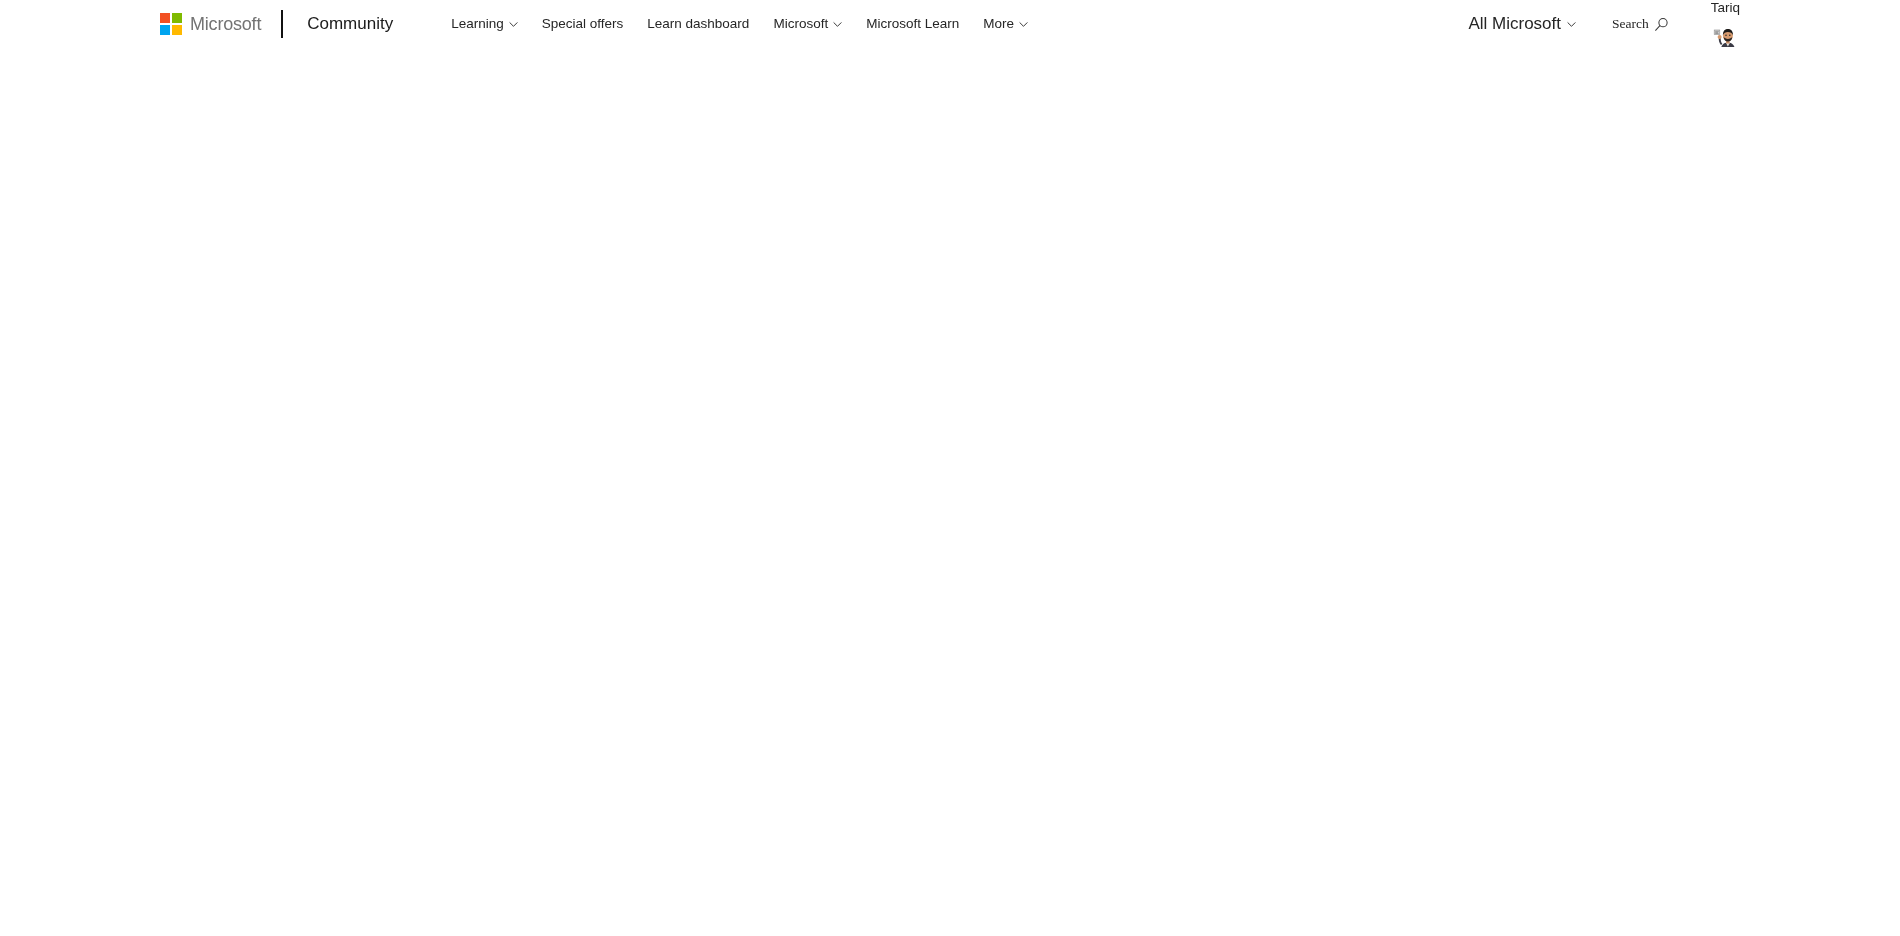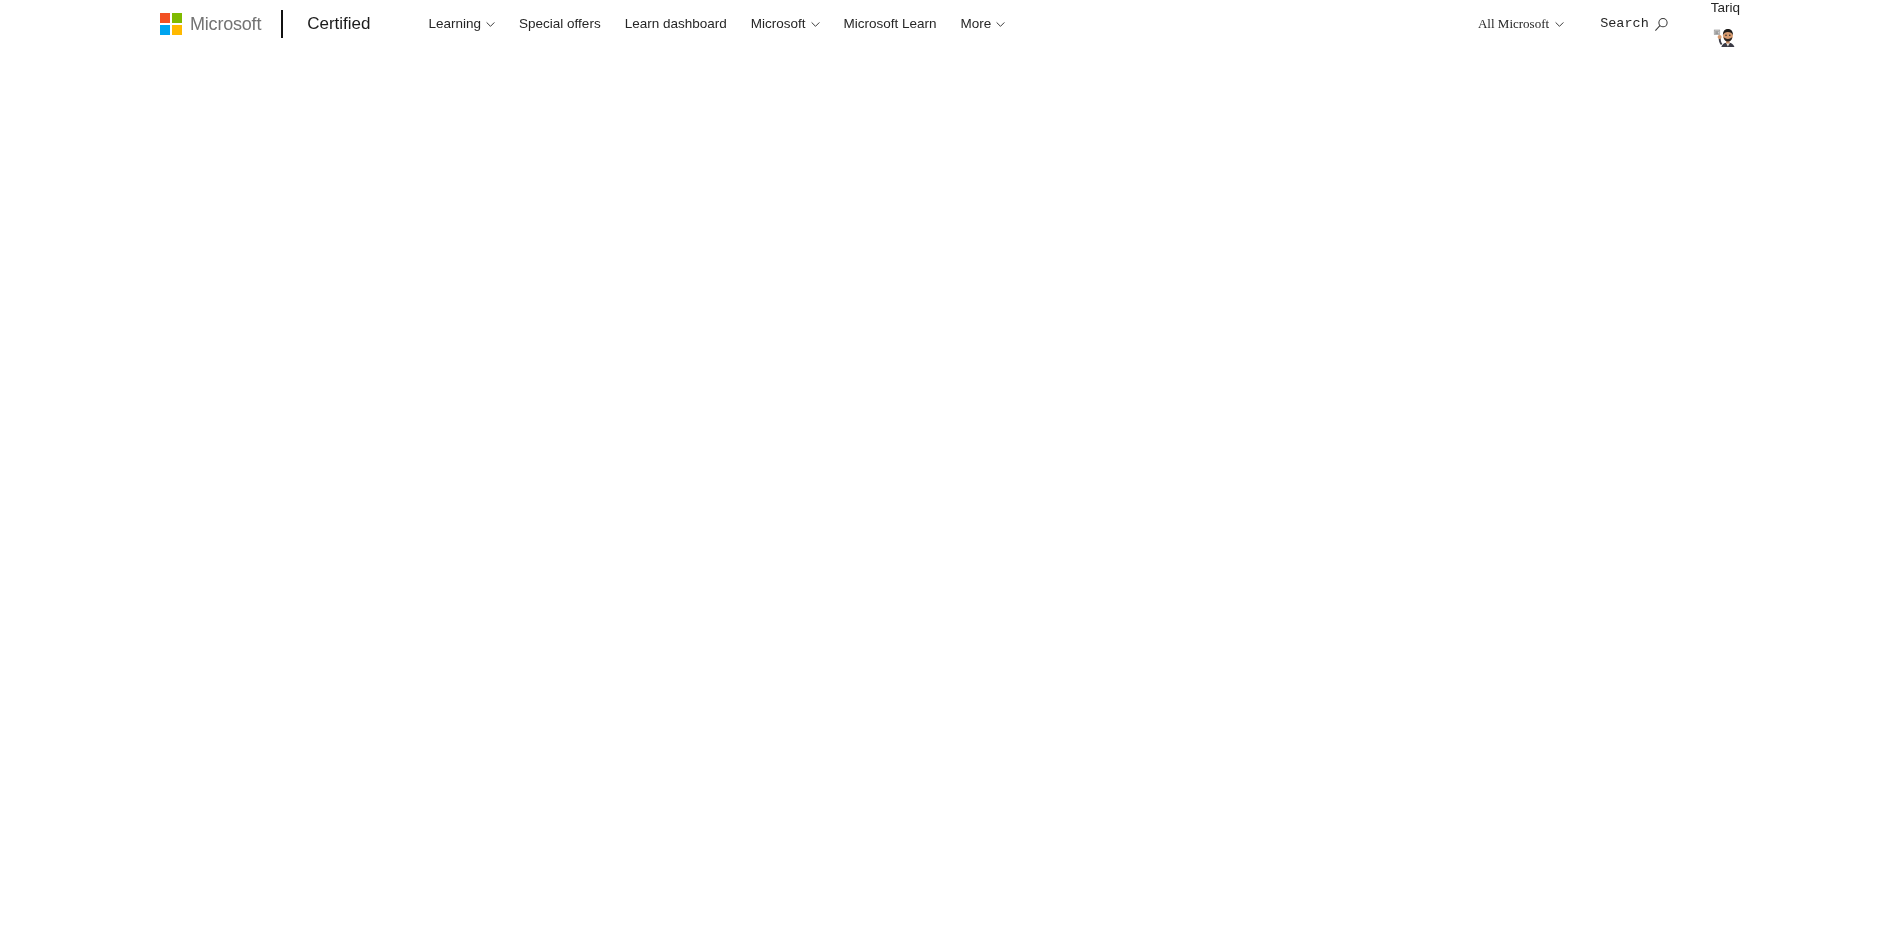--- a/index.html
+++ b/index.html
@@ -123,46 +123,46 @@
     top: 0;
     height: 47px;
     display: flex;
     align-items: center;
     padding-right: 160px;
   }
   .all-ms {
     display: inline-flex;
     align-items: center;
     gap: 6px;
-    font-size: 13px;
+    font-size: 17px;
     color: #262626;
     white-space: nowrap;
     cursor: pointer;
     text-decoration: none;
     padding: 0 6px;
+    height: 47px;
+    background: none;
+    border: none;
+    font-family: Liberation Sans, sans-serif;
+  }
+  .search-btn {
+    display: inline-flex;
+    align-items: center;
+    gap: 5px;
+    font-size: 13.5px;
+    color: #262626;
+    white-space: nowrap;
+    cursor: pointer;
+    text-decoration: none;
+    margin-left: 26px;
+    padding: 16px 4px;
     height: 47px;
     background: none;
     border: none;
     font-family: Liberation Serif, serif;
-  }
-  .search-btn {
-    display: inline-flex;
-    align-items: center;
-    gap: 5px;
-    font-size: 13.5px;
-    color: #262626;
-    white-space: nowrap;
-    cursor: pointer;
-    text-decoration: none;
-    margin-left: 26px;
-    padding: 16px 4px;
-    height: 47px;
-    background: none;
-    border: none;
-    font-family: Liberation Mono, monospace;
   }
   .search-glyph { display: inline-block; width: 15px; height: 15px; position: relative; top: 1px; }
   .search-glyph svg { display: block; }
 
   .account {
     display: inline-flex;
     align-items: center;
     gap: 10px;
     margin-left: 38px;
     cursor: pointer;
@@ -209,21 +209,21 @@
       <a class="ms-logo-link" href="#" style="display:flex;align-items:center;text-decoration:none;">
         <span class="ms-logo" aria-hidden="true">
           <i style="background:#F25022;"></i>
           <i style="background:#7FBA00;"></i>
           <i style="background:#00A4EF;"></i>
           <i style="background:#FFB900;"></i>
         </span>
         <span class="brand-word">Microsoft</span>
       </a>
       <span class="brand-divider"></span>
-      <a class="site-name" href="#">Certified</a>
+      <a class="site-name" href="#">Community</a>
     </div>
 
     <nav class="nav">
 
       <a class="nav-item" href="#">
         <span>Learning</span>
         <span class="chev" aria-hidden="true">
           <svg width="9" height="9" viewBox="0 0 10 10">
               <path d="M1 3 L5 7 L9 3" fill="none" stroke="#262626" stroke-width="1" stroke-linecap="round" stroke-linejoin="round"></path>
             </svg>

